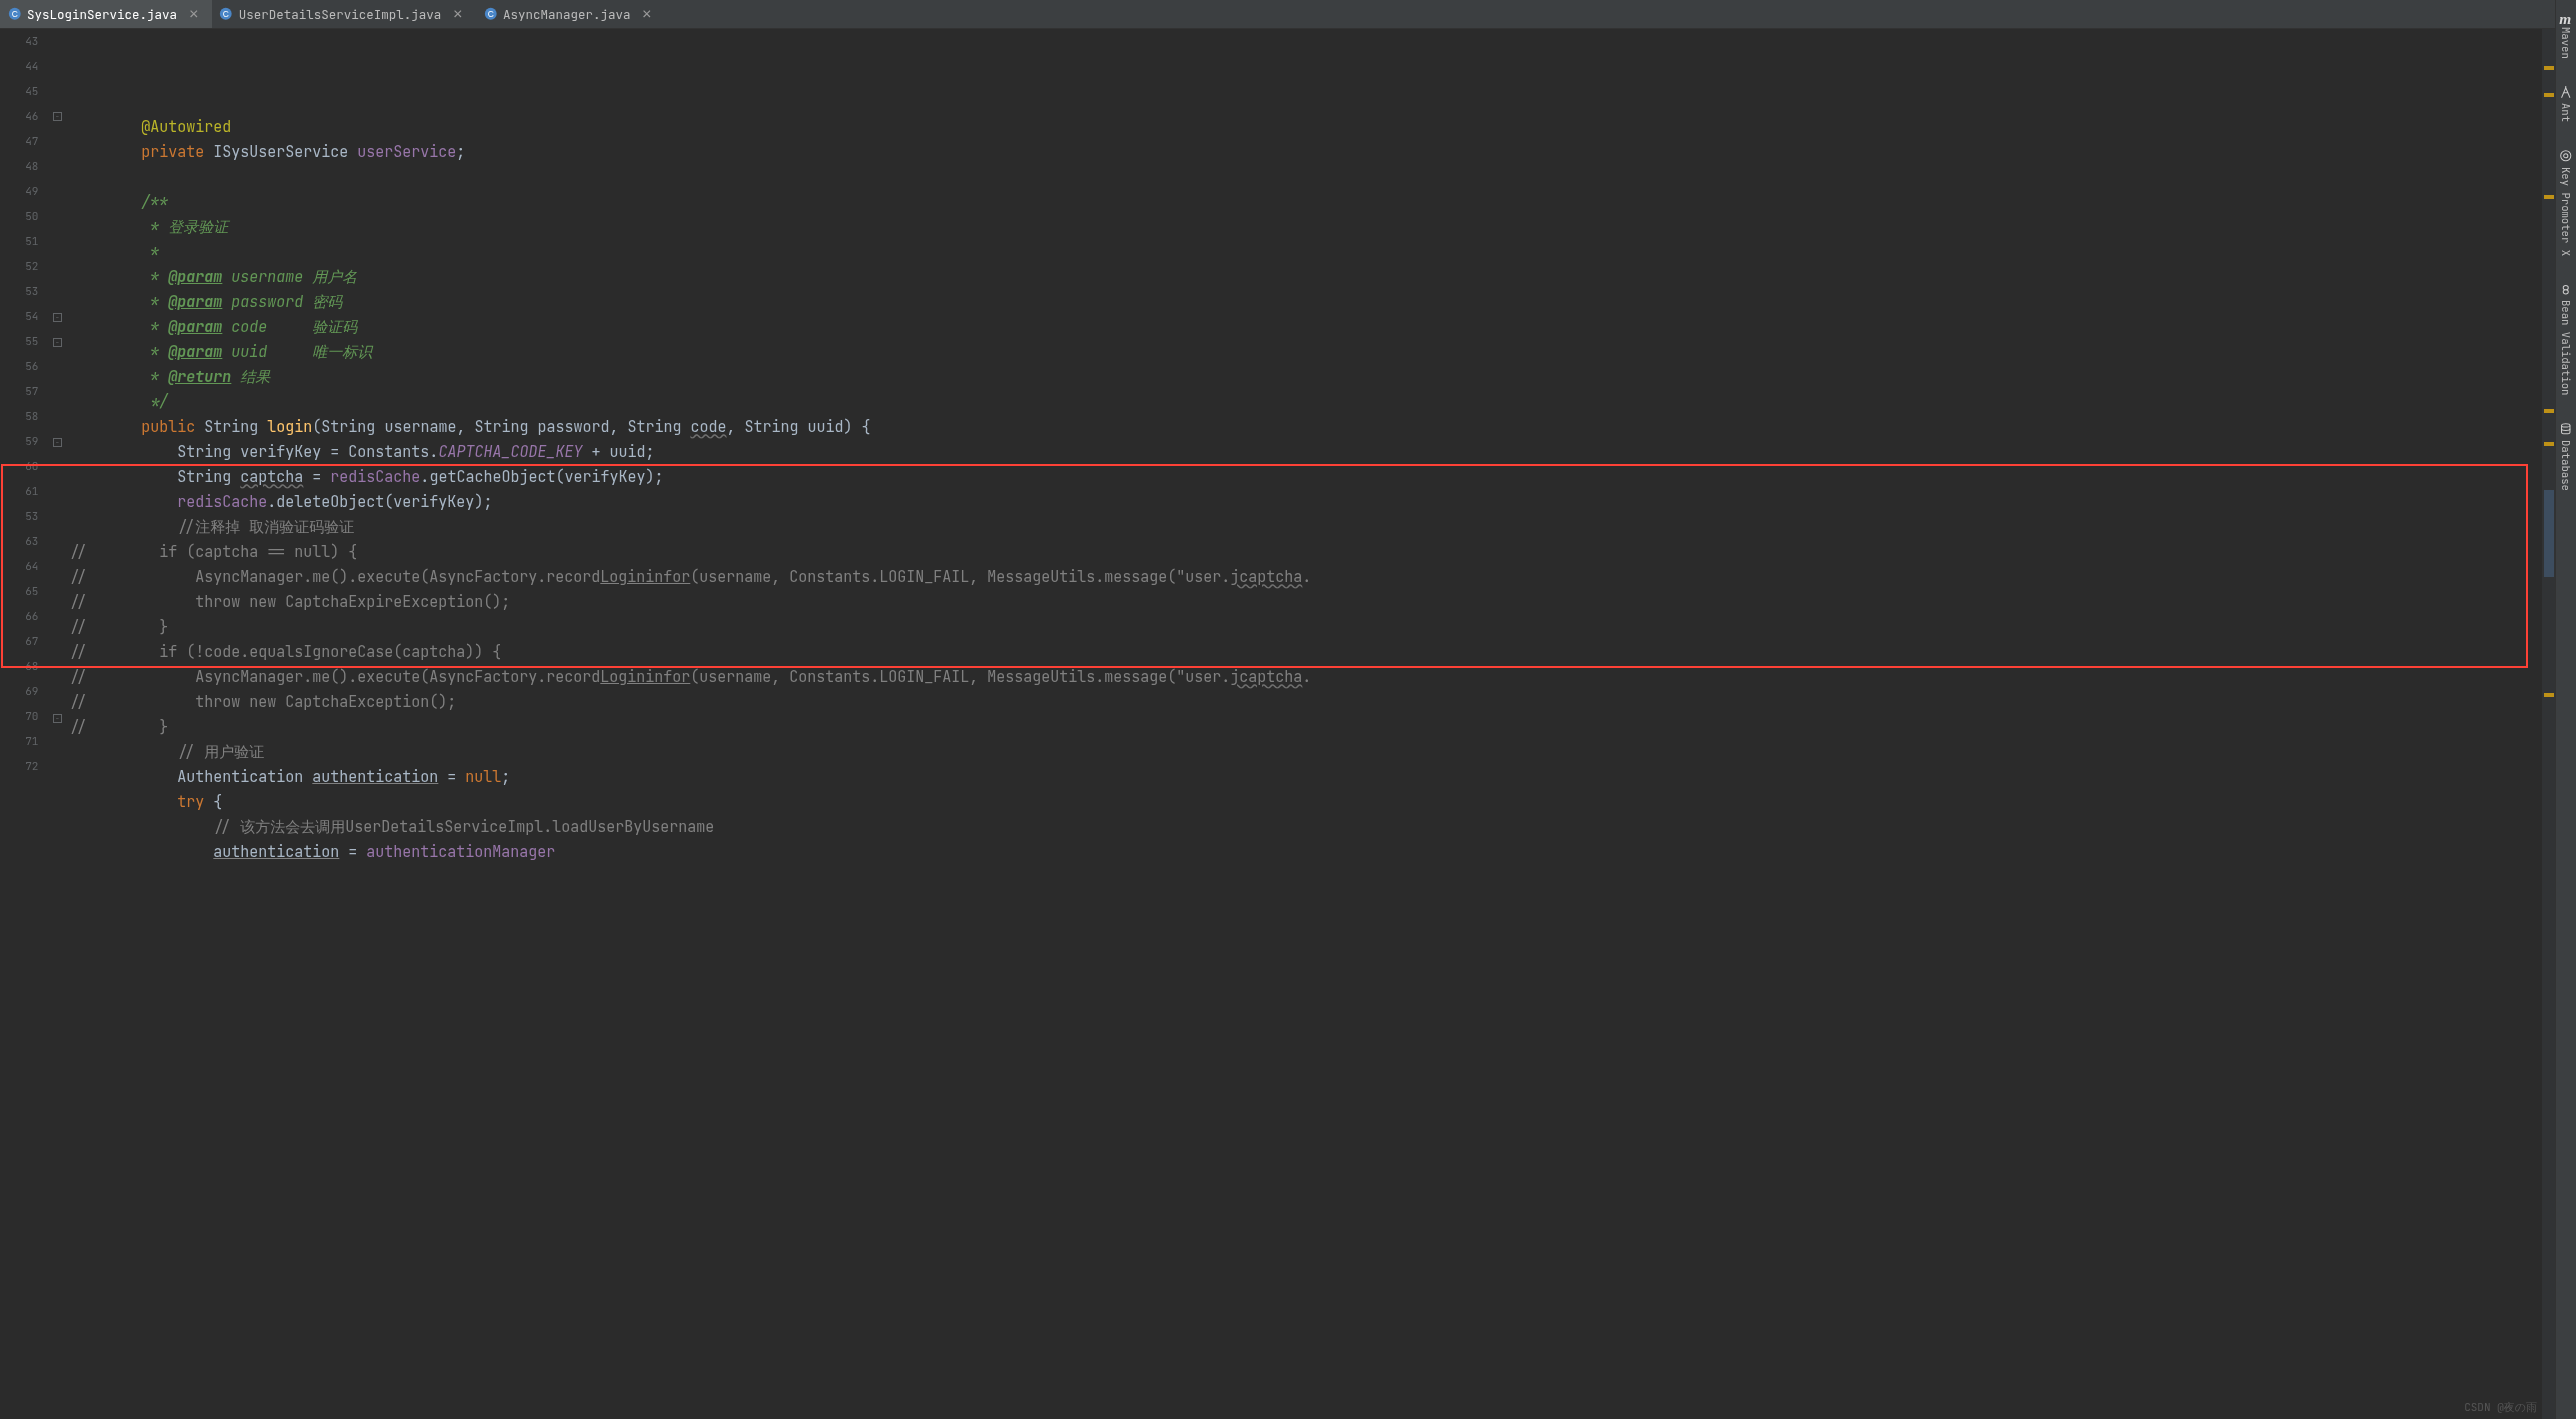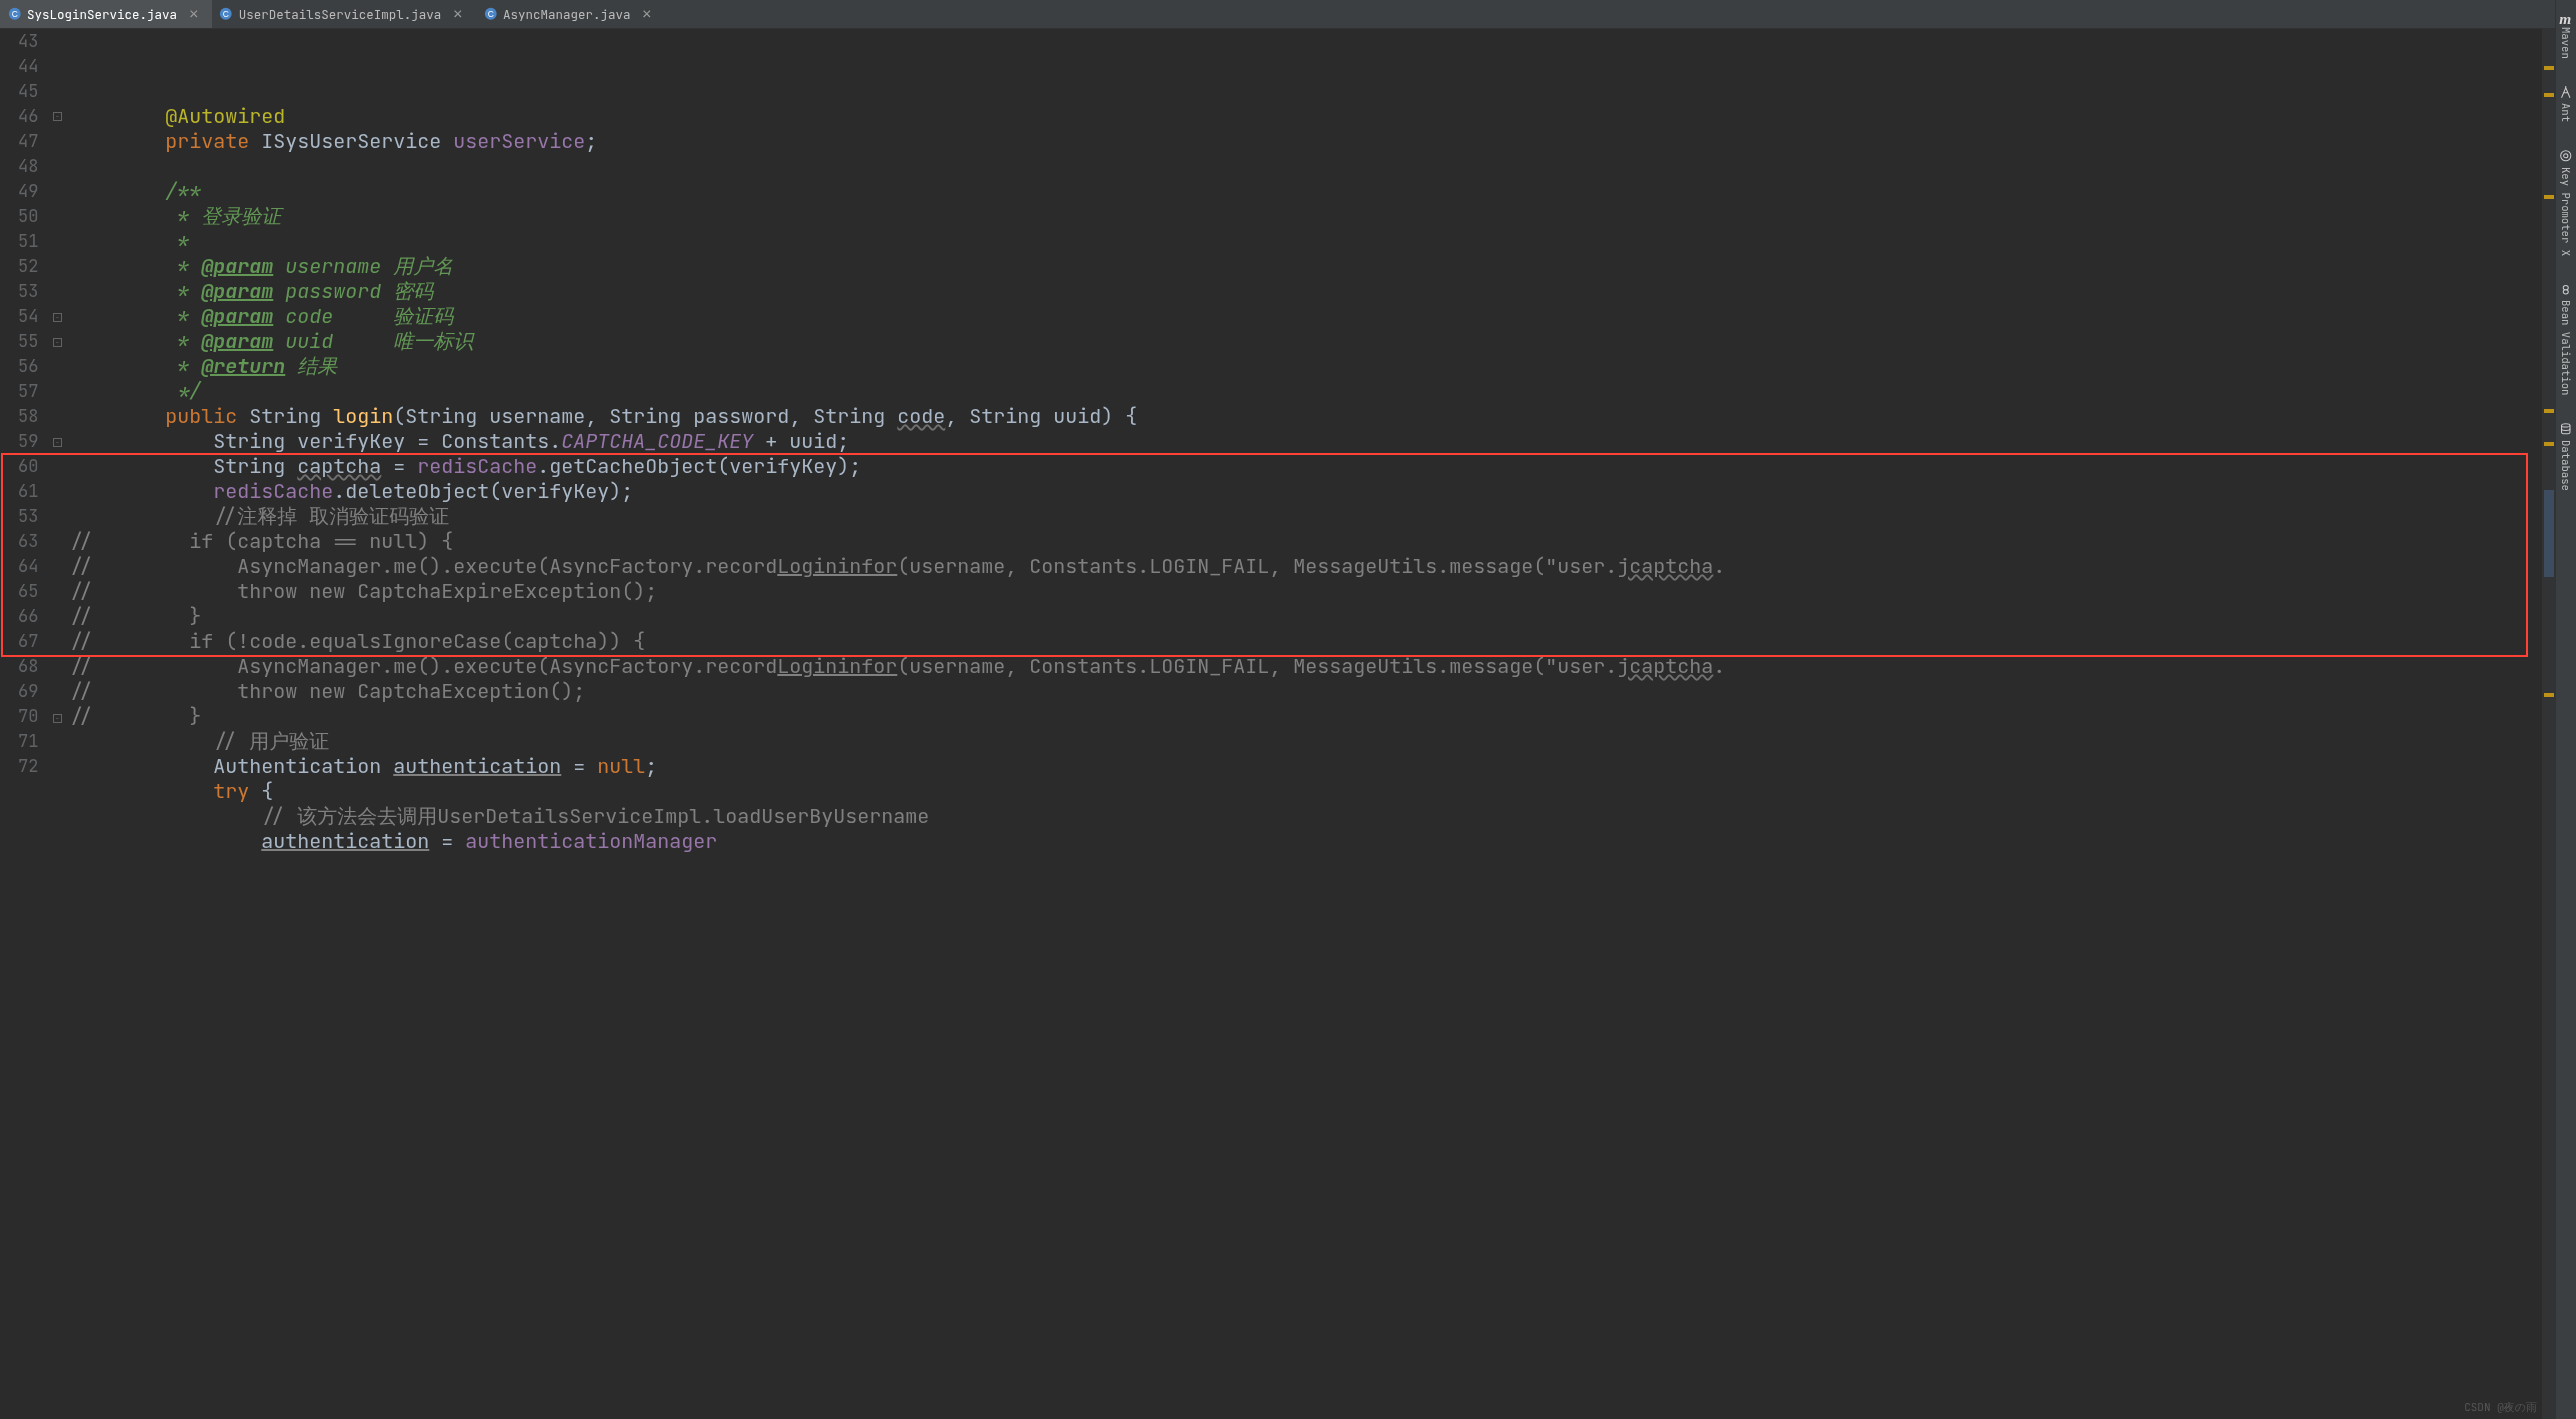--- a/index.html
+++ b/index.html
@@ -65,21 +65,21 @@
       display: flex;
       position: relative;
       overflow: hidden;
       background: #2b2b2b;
       background-image: linear-gradient(rgba(43,43,43,0.92), rgba(43,43,43,0.92));
     }
     .gutter {
       width: 50px;
       text-align: right;
       padding-right: 11.6px;
-      font-size: 17px;
+      font-size: 11px;
       color: #606366;
       user-select: none;
       line-height: 25px;
       padding-top: 0;
     }
     .fold-gutter {
       width: 15.4px;
       position: relative;
     }
     .fold-mark {
@@ -88,25 +88,26 @@
       width: 8.7px;
       height: 8.7px;
       border: 1px solid #606366;
       font-size: 7.7px;
       line-height: 6.8px;
       text-align: center;
       color: #606366;
     }
     .code {
       flex: 1;
-      font-size: 20px;
+      font-size: 15px;
       line-height: 25px;
       white-space: pre;
       position: relative;
       padding-left: 3.9px;
+      margin-top: 11px;
     }
     .line { height: 25px; }
     .kw   { color: #cc7832; }
     .ann  { color: #bbb529; }
     .cmt  { color: #808080; }
     .doc  { color: #629755; font-style: italic; }
     .doctag { color: #629755; font-style: italic; text-decoration: underline; font-weight: bold; }
     .id   { color: #a9b7c6; }
     .fn   { color: #ffc66d; }
     .field { color: #9876aa; }

